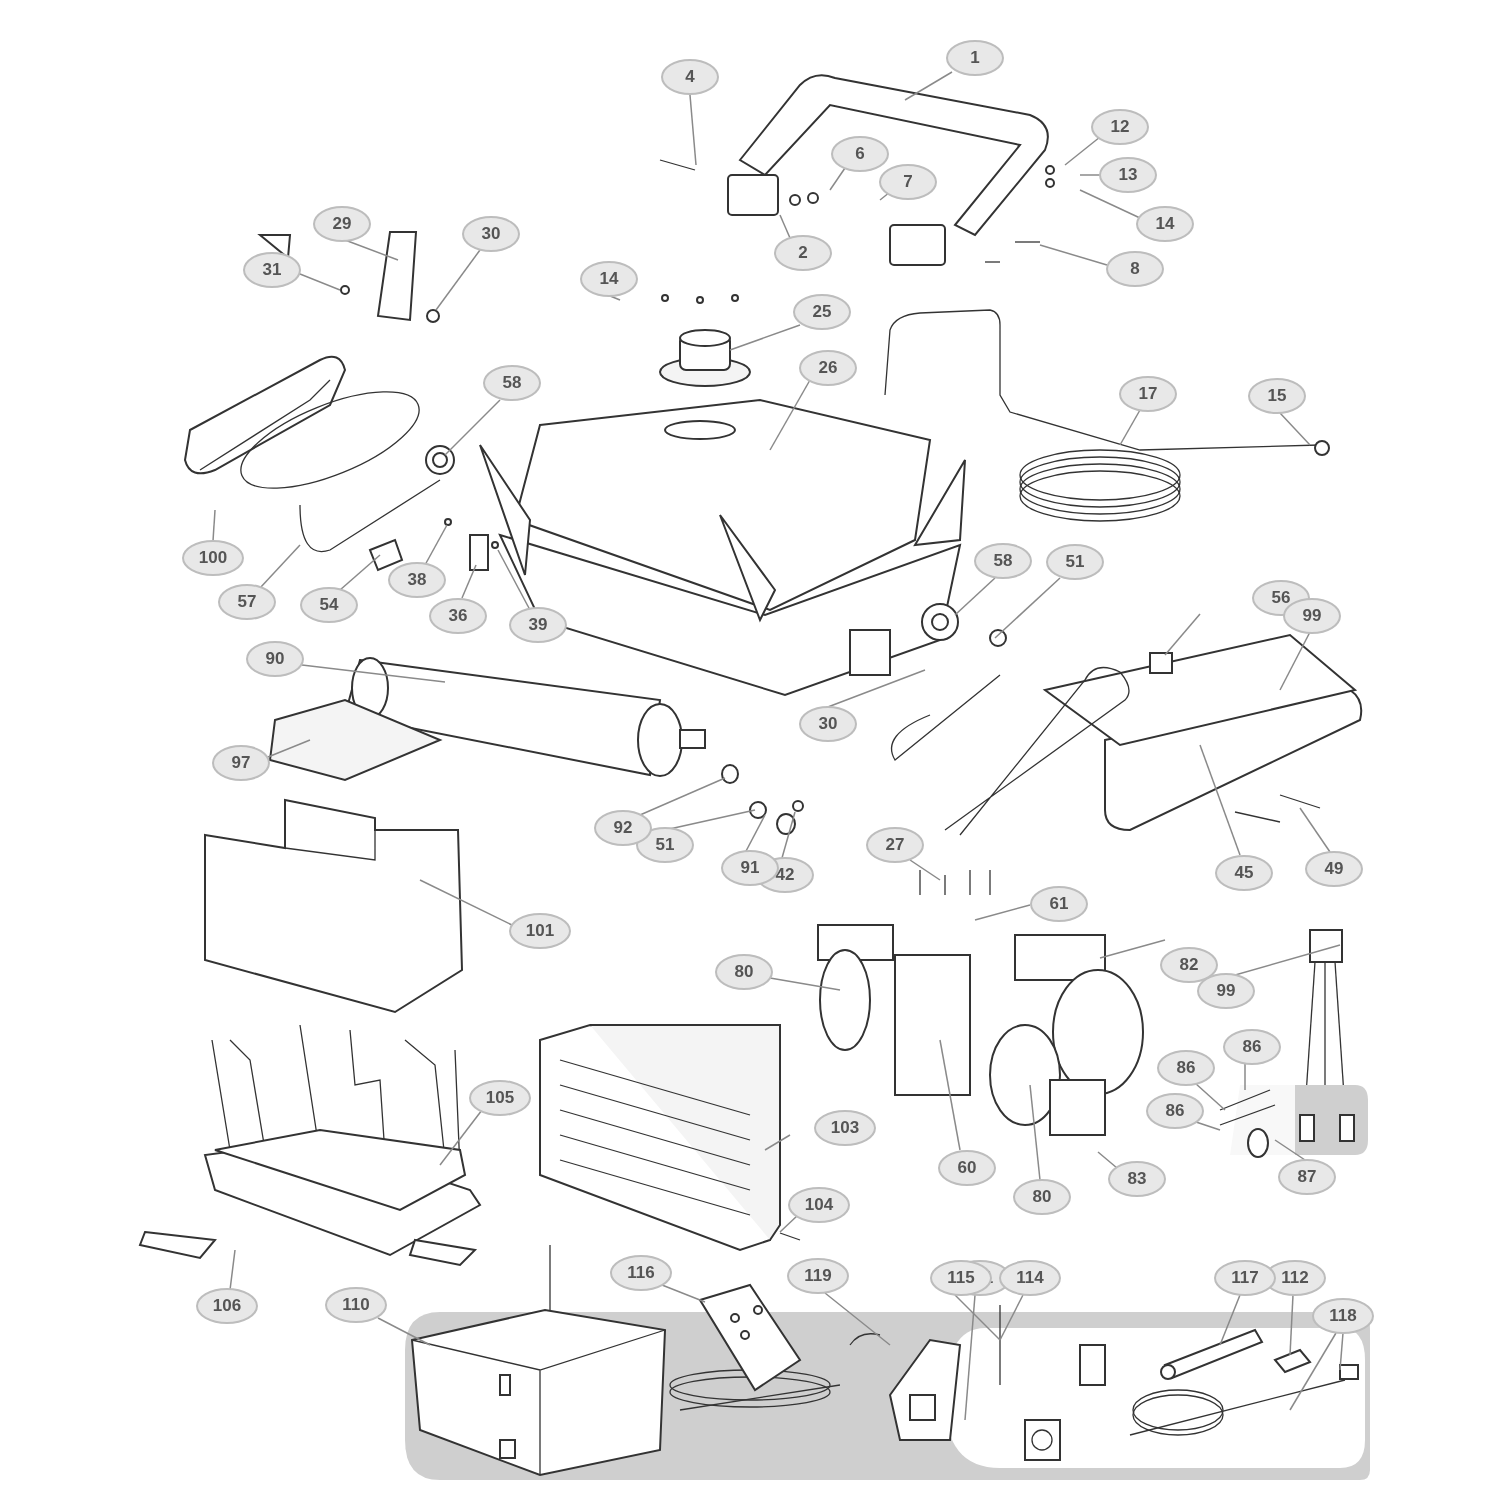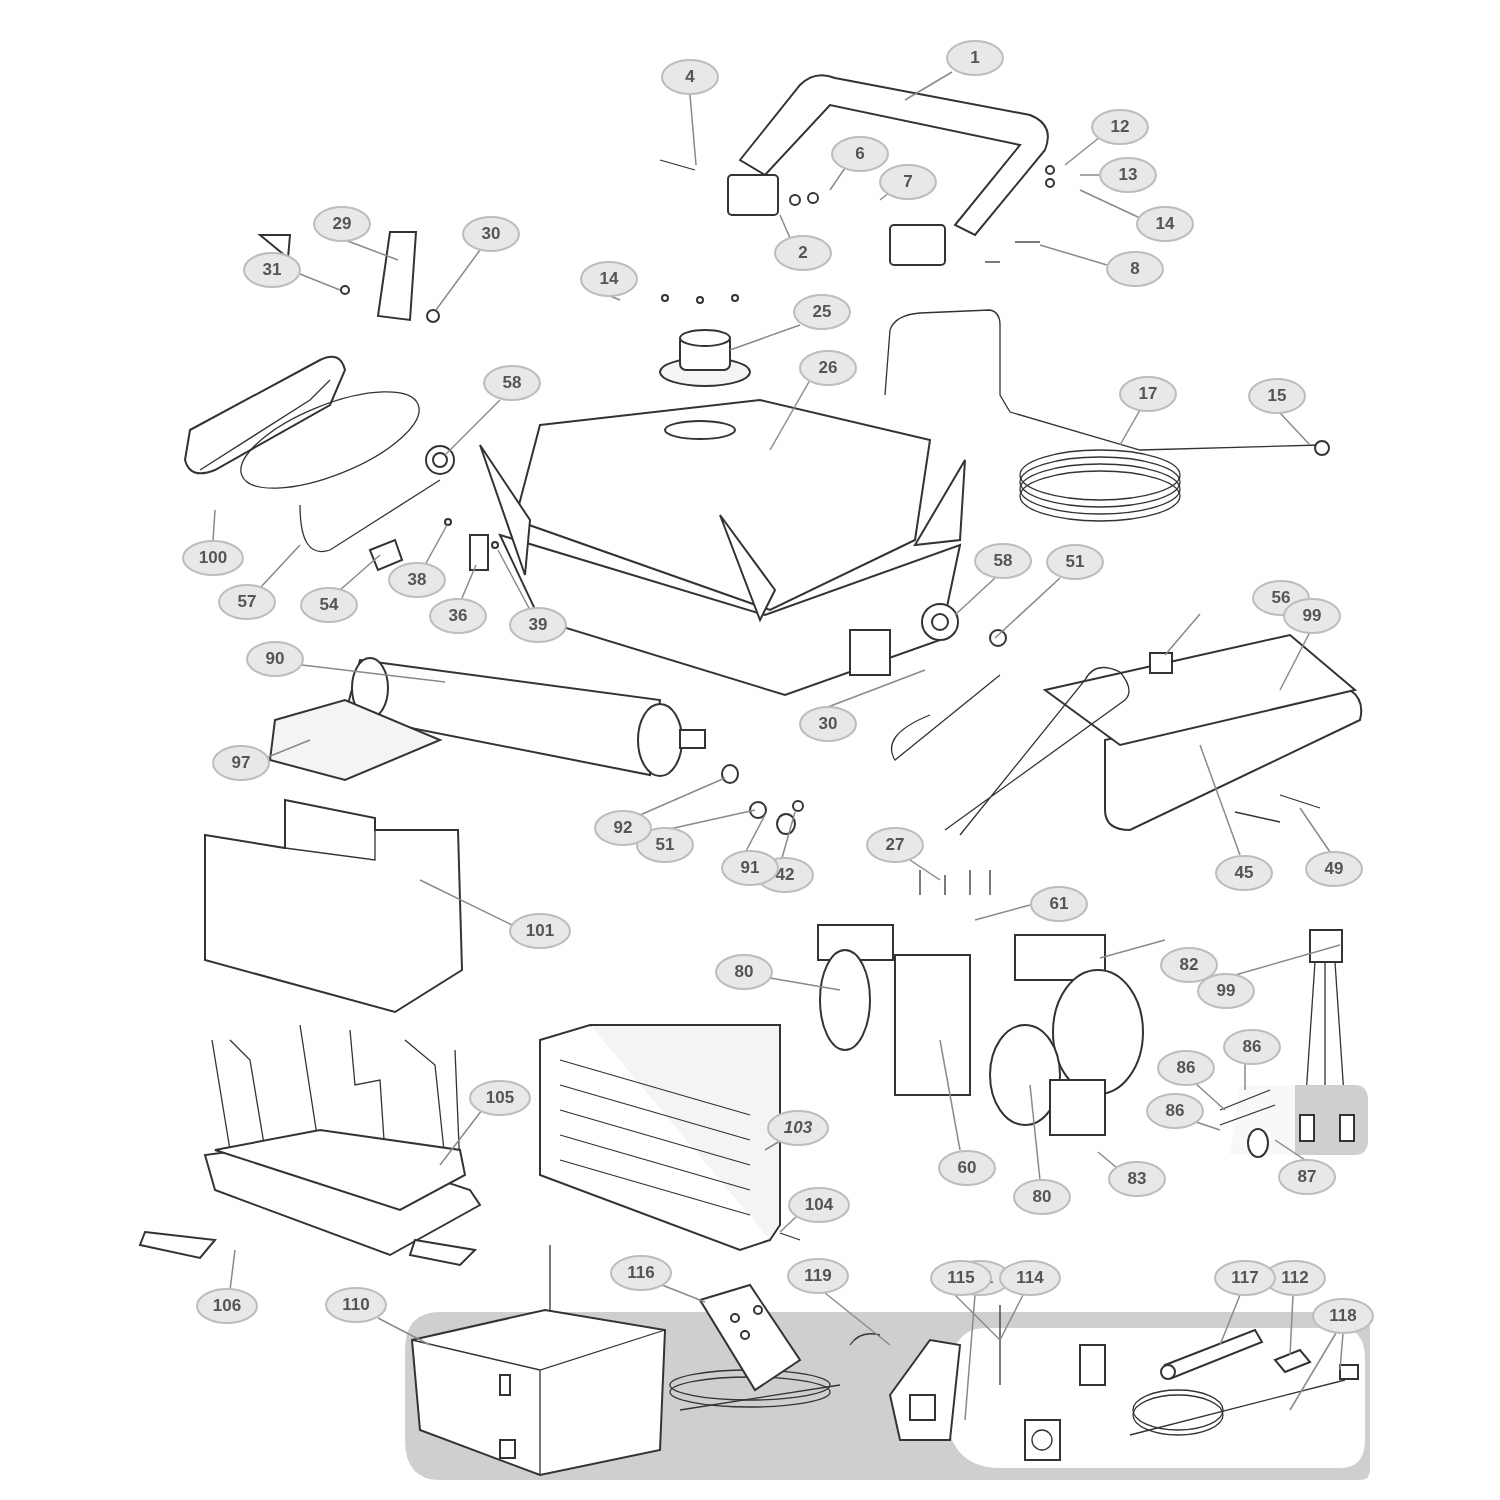--- a/index.html
+++ b/index.html
@@ -322,21 +322,21 @@
       <div class="callout" style="left: 1186px; top: 1068px;">86</div>
       <div class="callout" style="left: 1175px; top: 1111px;">86</div>
       <div class="callout" style="left: 1307px; top: 1177px;">87</div>
       <div class="callout" style="left: 275px; top: 659px;">90</div>
       <div class="callout" style="left: 750px; top: 868px;">91</div>
       <div class="callout" style="left: 623px; top: 828px;">92</div>
       <div class="callout" style="left: 241px; top: 763px;">97</div>
       <div class="callout" style="left: 1312px; top: 616px;">99</div>
       <div class="callout wide" style="left: 213px; top: 558px;">100</div>
       <div class="callout wide" style="left: 540px; top: 931px;">101</div>
-      <div class="callout wide" style="left: 798px; top: 1128px; font-style: italic;">103</div>
+      <div class="callout wide" style="left: 845px; top: 1128px;">103</div>
       <div class="callout wide" style="left: 819px; top: 1205px;">104</div>
       <div class="callout wide" style="left: 500px; top: 1098px;">105</div>
       <div class="callout wide" style="left: 227px; top: 1306px;">106</div>
       <div class="callout wide" style="left: 356px; top: 1305px;">110</div>
       <div class="callout wide" style="left: 980px; top: 1278px;">111</div>
       <div class="callout wide" style="left: 1295px; top: 1278px;">112</div>
       <div class="callout wide" style="left: 1030px; top: 1278px;">114</div>
       <div class="callout wide" style="left: 961px; top: 1278px;">115</div>
       <div class="callout wide" style="left: 641px; top: 1273px; text-align: center;">116</div>
       <div class="callout wide" style="left: 1245px; top: 1278px;">117</div>

